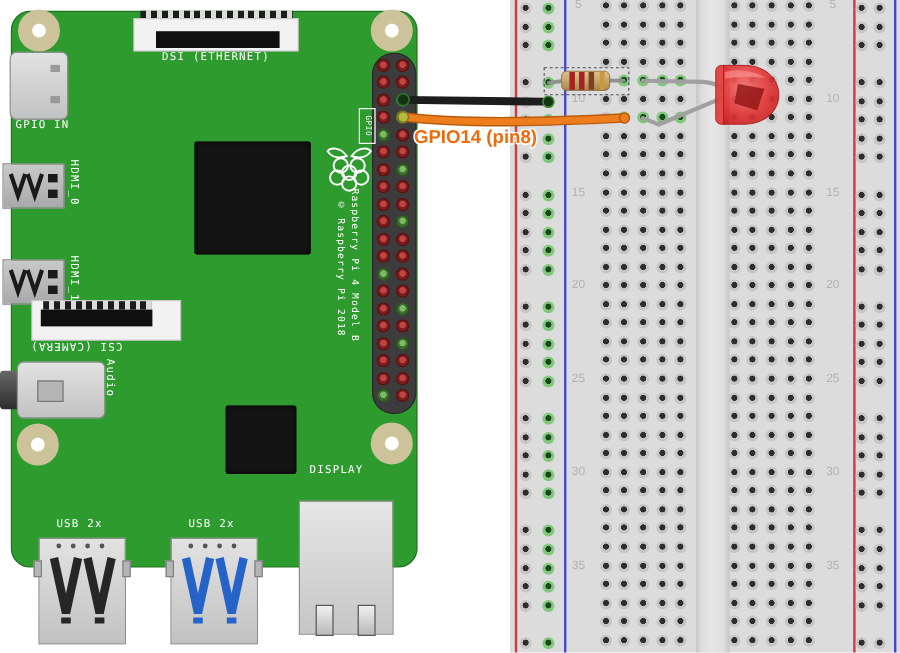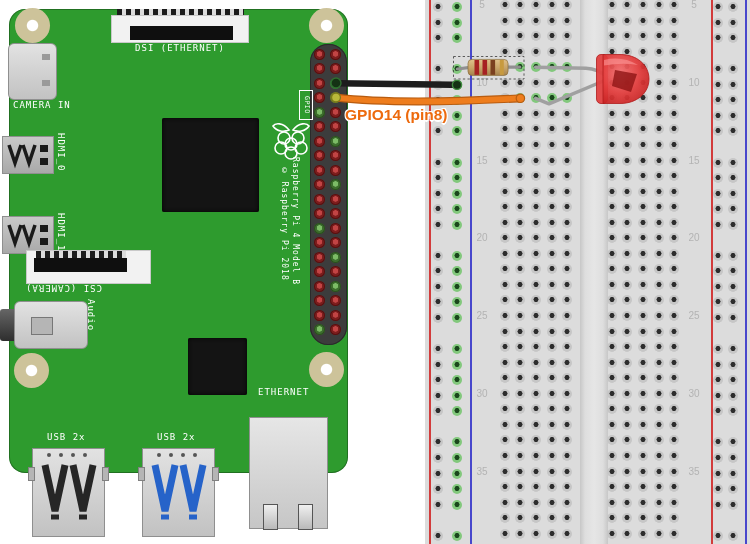--- a/index.html
+++ b/index.html
@@ -556,21 +556,21 @@
 
   <div class="dashed-tabs" style="left:117px;top:9px;width:127px"></div>
   <div class="white-conn" style="left:112px;top:16px;width:136px;height:26px"></div>
   <div class="black-bar" style="left:130px;top:26px;width:103px;height:14px"></div>
   <div class="pi-label" style="left:112px;top:43px;width:136px;text-align:center">DSI (ETHERNET)</div>
 
   <div class="port rounded" style="left:8px;top:43px;width:47px;height:55px">
     <div style="position:absolute;right:6px;top:10px;width:8px;height:6px;background:#9a9a9a"></div>
     <div style="position:absolute;right:6px;top:36px;width:8px;height:6px;background:#9a9a9a"></div>
   </div>
-  <div class="pi-label" style="left:13px;top:100px">CAMERA IN</div>
+  <div class="pi-label" style="left:13px;top:100px">GPIO IN</div>
 
   <div class="port" style="left:2px;top:136px;width:50px;height:36px;background:linear-gradient(180deg,#c9c9c9,#a9a9a9)">
     <svg width="50" height="36">
       <path d="M6,8 l6,18 6,-18 M20,8 l6,18 6,-18" stroke="#1a1a1a" stroke-width="3.5" fill="none"></path>
       <rect x="37" y="8" width="8" height="7" fill="#1a1a1a"></rect>
         <rect x="37" y="21" width="8" height="7" fill="#1a1a1a"></rect>
     </svg>
   </div>
   <div class="pi-label vert" style="left:56px;top:133px">HDMI_0</div>
 
@@ -650,21 +650,21 @@
       <div class="gpin green" style="left: 20px; top: 236.5px;"></div>
       <div class="gpin red" style="left: 4px; top: 251px;"></div>
       <div class="gpin red" style="left: 20px; top: 251px;"></div>
       <div class="gpin red" style="left: 4px; top: 265.5px;"></div>
       <div class="gpin red" style="left: 20px; top: 265.5px;"></div>
       <div class="gpin green" style="left: 4px; top: 280px;"></div>
       <div class="gpin red" style="left: 20px; top: 280px;"></div>
     </div>
   <div id="gpio-tag">GPIO</div>
 
-  <div class="pi-label" style="left:258px;top:387px">ETHERNET</div>
+  <div class="pi-label" style="left:258px;top:387px">DISPLAY</div>
   <div class="port" style="left:249px;top:417px;width:77px;height:110px;background:linear-gradient(180deg,#e6e6e6,#c6c6c6)">
     <div id="ethernet-prong-l" style="left:13px"></div>
     <div id="ethernet-prong-r" style="left:48px"></div>
   </div>
 
   <div class="pi-label" style="left:47px;top:432px">USB 2x</div>
   <div class="port" style="left:32px;top:448px;width:71px;height:87px">
     <div class="usb-dot" style="left:14px"></div>
     <div class="usb-dot" style="left:26px"></div>
     <div class="usb-dot" style="left:38px"></div>

